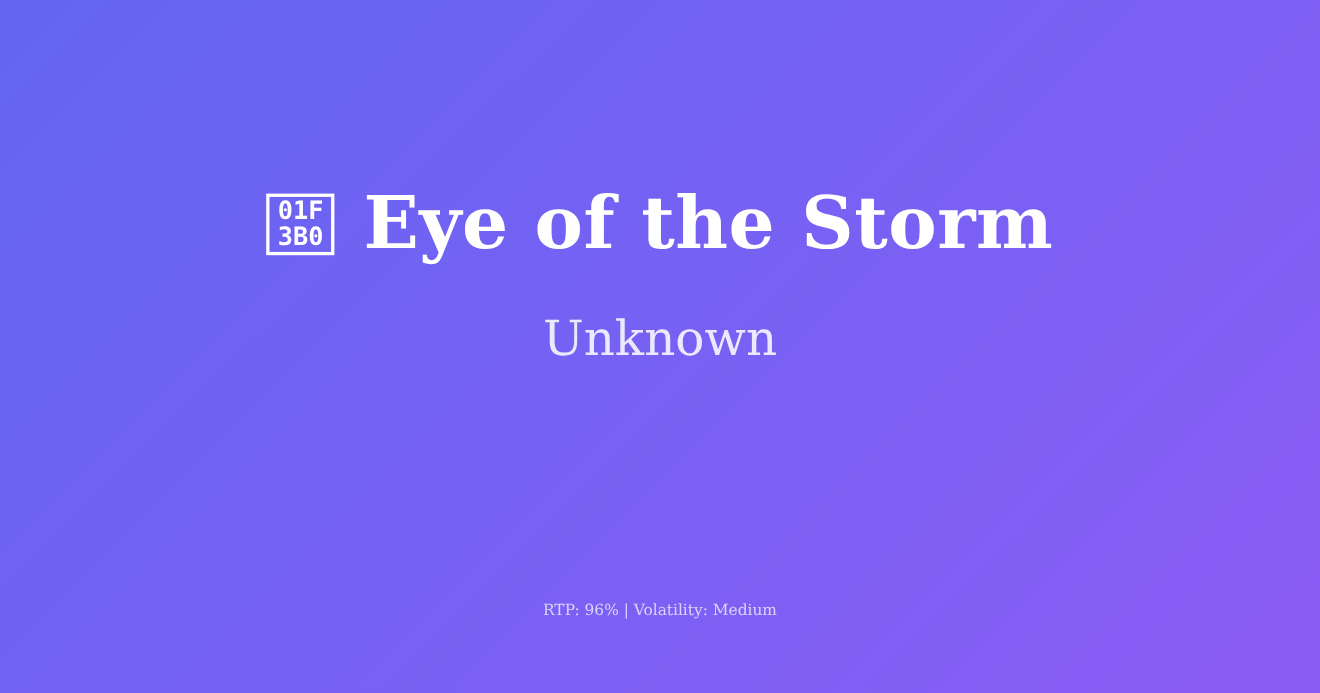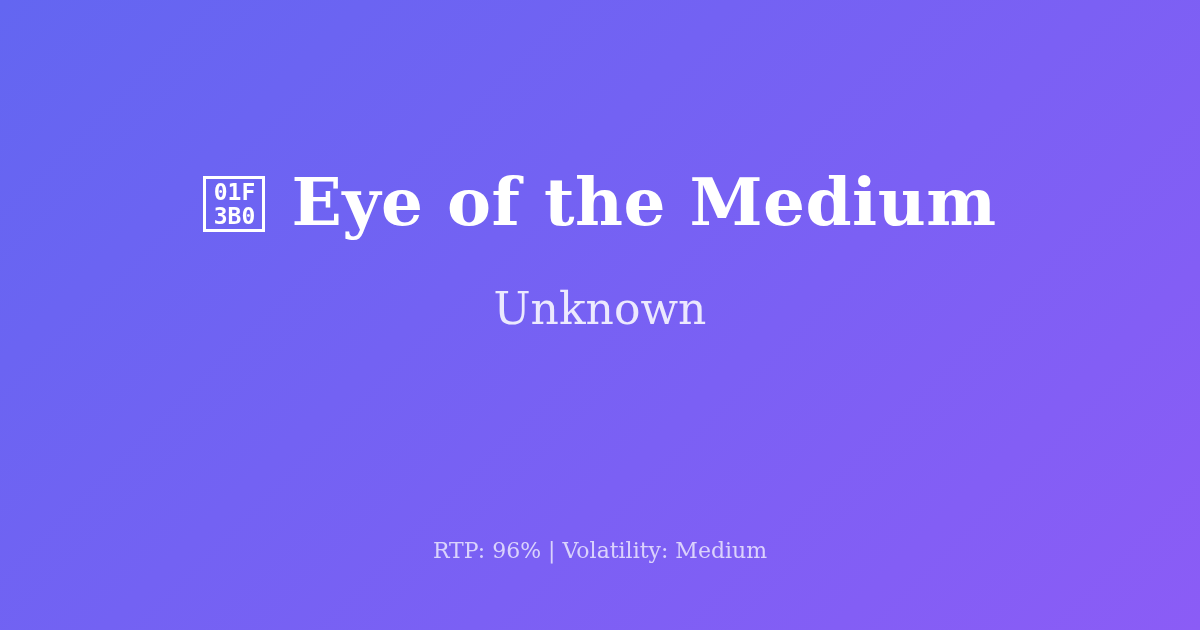--- a/index.html
+++ b/index.html
@@ -93,38 +93,38 @@
   }
 
   #footer {
     position: absolute;
     left: 0;
     right: 0;
     bottom: 68px;
     text-align: center;
     font-family: "DejaVu Serif", "Liberation Serif", serif;
     font-weight: 400;
-    font-size: 22px;
+    font-size: 14px;
     line-height: 1;
     color: rgba(255, 255, 255, 0.72);
   }
 </style>
 </head>
 <body>
 
 <div id="card">
 
   <div id="content">
 
     <div id="title-row">
       <span class="tofu">
         <span class="tofu-line">01F</span>
         <span class="tofu-line">3B0</span>
       </span>
-      <span id="title-text">Eye of the Medium</span>
+      <span id="title-text">Eye of the Storm</span>
     </div>
 
     <div id="subtitle">Unknown</div>
 
   </div>
 
   <div id="footer">RTP: 96% | Volatility: Medium</div>
 
 </div>
 

